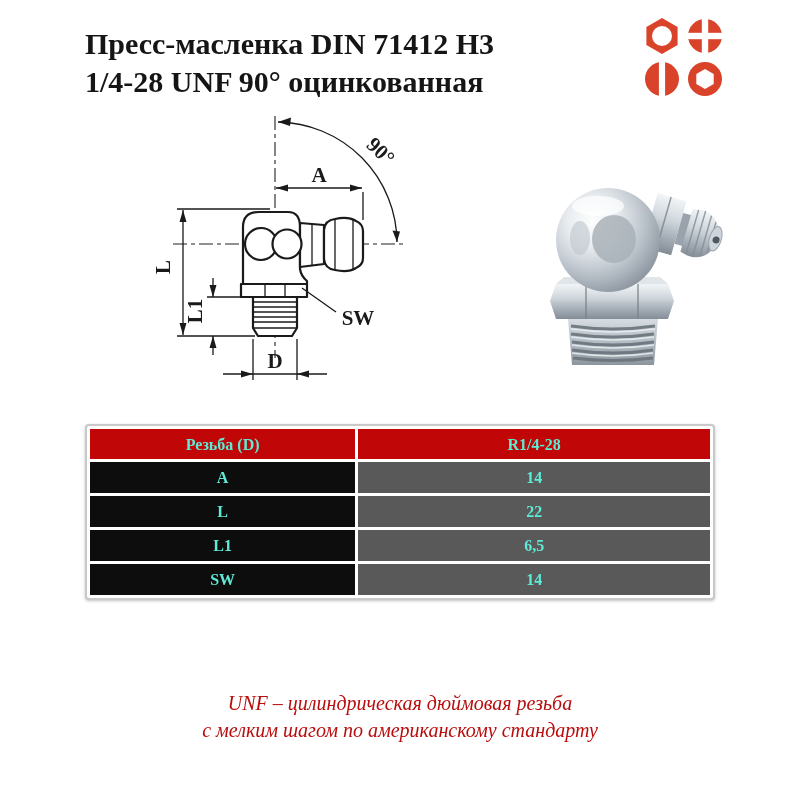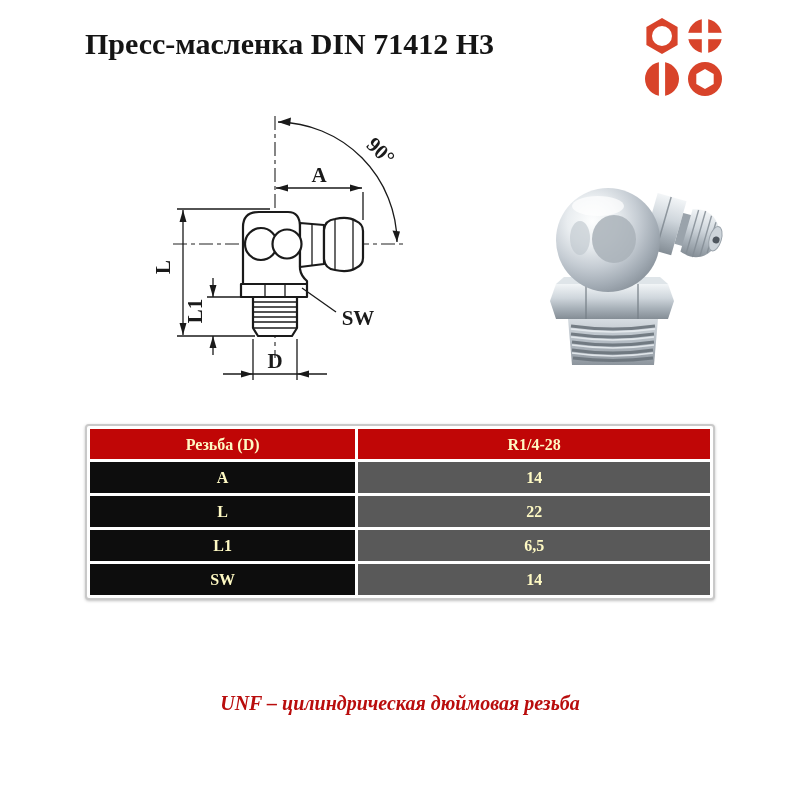--- a/index.html
+++ b/index.html
@@ -14,35 +14,36 @@
   .drawing{position:absolute;left:95px;top:106px;width:360px;height:300px;}
   .photo{position:absolute;left:540px;top:178px;width:230px;height:210px;}
   .dimlabel{font-family:"Liberation Serif","DejaVu Serif",serif;font-weight:700;
             font-size:21px;fill:#1a1a1a;}
   
   .spec-table{position:absolute;left:85px;top:424px;width:630px;
               border-collapse:separate;border-spacing:3px;background:#fff;
               border:2px solid #c9c9c9;border-radius:4px;
               box-shadow:0 1px 3px rgba(0,0,0,.25);}
   .spec-table th,.spec-table td{text-align:center;vertical-align:middle;
-              color:#fef9c3;font-weight:700;font-size:16px;line-height:21px;padding:2px 16px;}
+              color:#5eead4;font-weight:700;font-size:16px;line-height:21px;padding:2px 16px;}
   .spec-table th{background:#c00606;height:26px;}
   .spec-table td.param{background:#0d0d0d;width:43%;height:27px;}
   .spec-table td.value{background:#595959;white-space:pre-line;font-family:Liberation Serif, serif;}
   
   .footer{position:absolute;left:0;top:690px;width:800px;text-align:center;
-          font-size:20px;line-height:27px;font-weight:700;font-style:italic;color:#b90d0d;}
+          font-size:20px;line-height:27px;font-weight:400;font-style:italic;color:#b90d0d;}
 </style>
 </head>
 <body>
 
 <div class="page">
 
   <div class="title">
     <div>Пресс-масленка DIN 71412 H3</div>
+    <div>1/4-28 UNF 90° оцинкованная</div>
   </div>
 
   <svg class="logo" viewBox="0 0 80 80">
     <g fill="#d8432a">
       <path fill-rule="evenodd" d="M18 0 L33.6 9 L33.6 27 L18 36 L2.4 27 L2.4 9 Z
                M18 8 A10 10 0 1 0 18 28 A10 10 0 1 0 18 8 Z"></path>
       <g>
         <circle cx="61" cy="18" r="17"></circle>
         <rect x="57.8" y="-2" width="6.4" height="40" fill="#fff"></rect>
         <rect x="41" y="14.8" width="40" height="6.4" fill="#fff"></rect>
@@ -210,15 +211,16 @@
       <td class="param">SW</td>
       <td class="value">14</td>
     </tr>
 
 
   </tbody>
   </table>
 
   <div class="footer">
     <div>UNF – цилиндрическая дюймовая резьба</div>
+    <div>с мелким шагом по американскому стандарту</div>
   </div>
 
 </div>
 
 </body></html>

